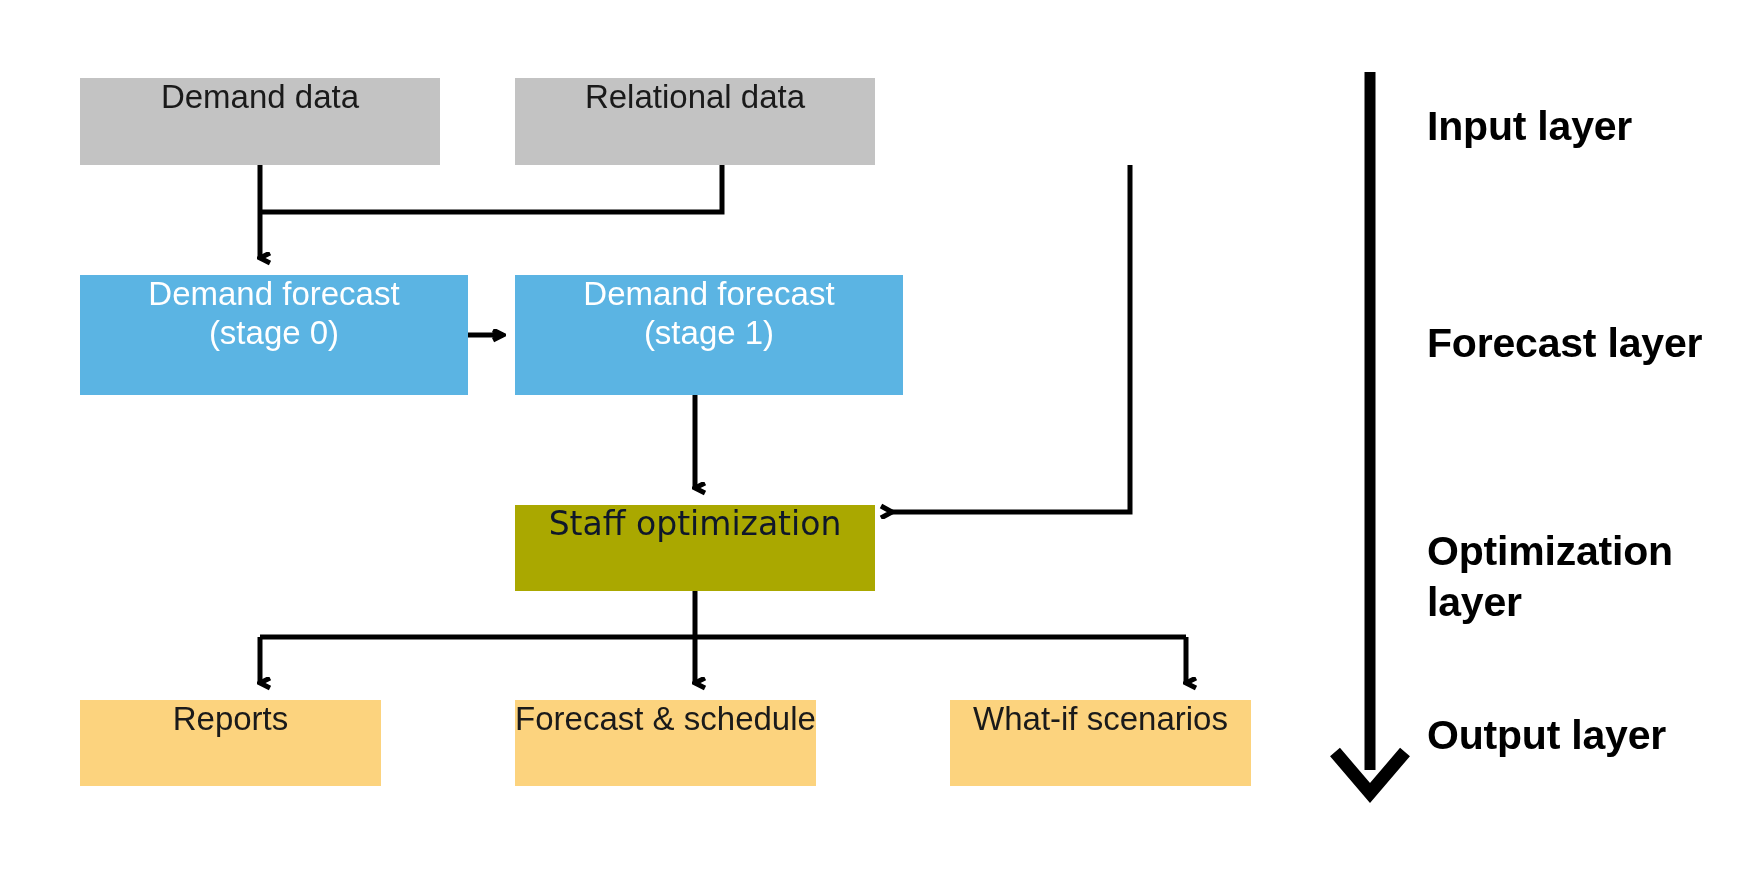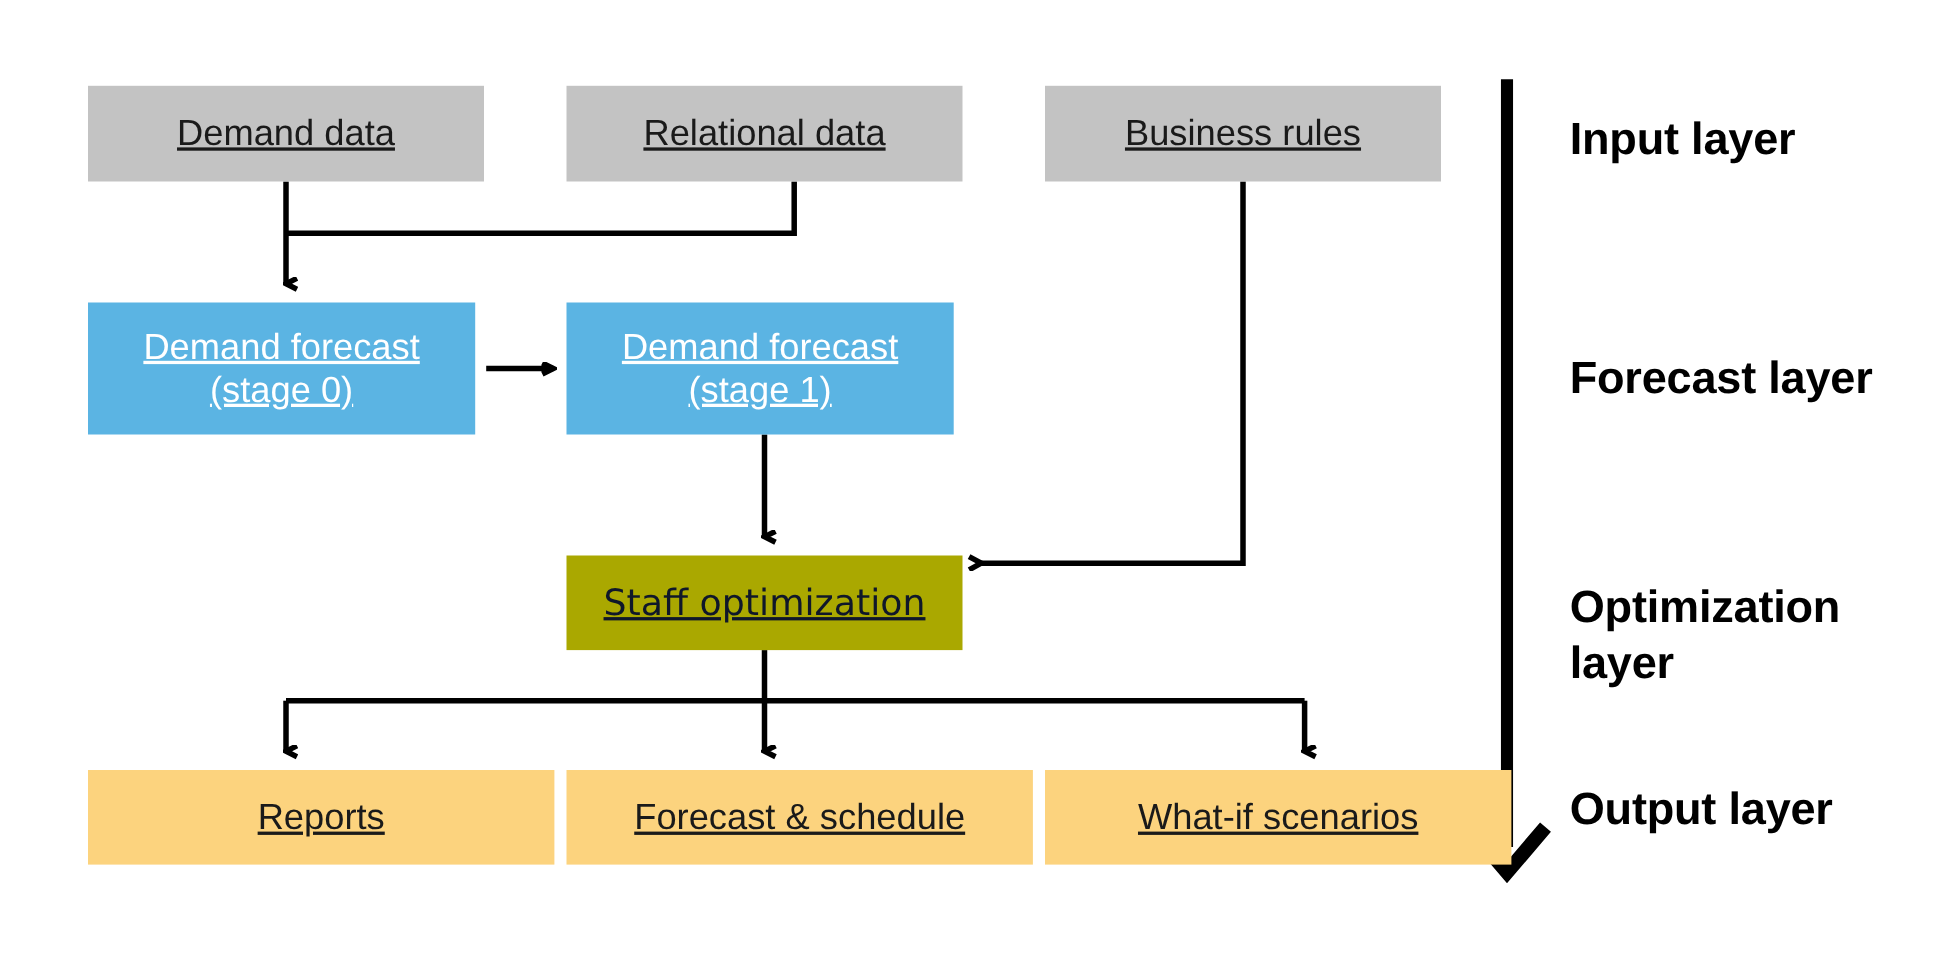--- a/index.html
+++ b/index.html
@@ -13,26 +13,24 @@
   #canvas {
     position: relative;
     width: 1764px;
     height: 882px;
     background: #ffffff;
     overflow: hidden;
   }
   .node {
     position: absolute;
     display: flex;
-    align-items: center;
     justify-content: center;
     text-align: center;
     box-sizing: border-box;
     line-height: 1.18;
-    text-decoration: underline;
   }
   .node-label {
     display: block;
     white-space: pre-line;
   }
 
   
   .n-input {
     background: #c3c3c3;
     color: #1a1a1a;
@@ -41,21 +39,21 @@
     width: 360px;
     top: 78px;
   }
 
   
   .n-forecast {
     background: #5bb4e3;
     color: #ffffff;
     font-size: 33px;
     height: 120px;
-    width: 352px;
+    width: 388px;
     top: 275px;
   }
 
   
   .n-optim {
     background: #aaa800;
     color: #0f172a;
     font-size: 33px;
     height: 86px;
     width: 360px;
@@ -63,21 +61,21 @@
     left: 515px;
     font-family: "DejaVu Sans", sans-serif;
   }
 
   
   .n-output {
     background: #fcd37e;
     color: #1a1a1a;
     font-size: 33px;
     height: 86px;
-    width: 424px;
+    width: 301px;
     top: 700px;
   }
 
   .col1 { left: 80px; }
   .col2 { left: 515px; }
   .col3 { left: 950px; }
 
   
   .layer-caption {
     position: absolute;
@@ -146,23 +144,20 @@
       <path d="M1335,752 L1370,793 L1405,752" stroke-width="13" stroke-linecap="butt" stroke-linejoin="miter"></path>
     </g>
   </svg>
 
   <div class="node n-input col1">
     <span class="node-label">Demand data</span>
   </div>
   <div class="node n-input col2">
     <span class="node-label">Relational data</span>
   </div>
-  <div class="node n-input col3">
-    <span class="node-label">Business rules</span>
-  </div>
 
   <div class="node n-forecast col1">
     <span class="node-label">Demand forecast
 (stage 0)</span>
   </div>
   <div class="node n-forecast col2">
     <span class="node-label">Demand forecast
 (stage 1)</span>
   </div>
 

